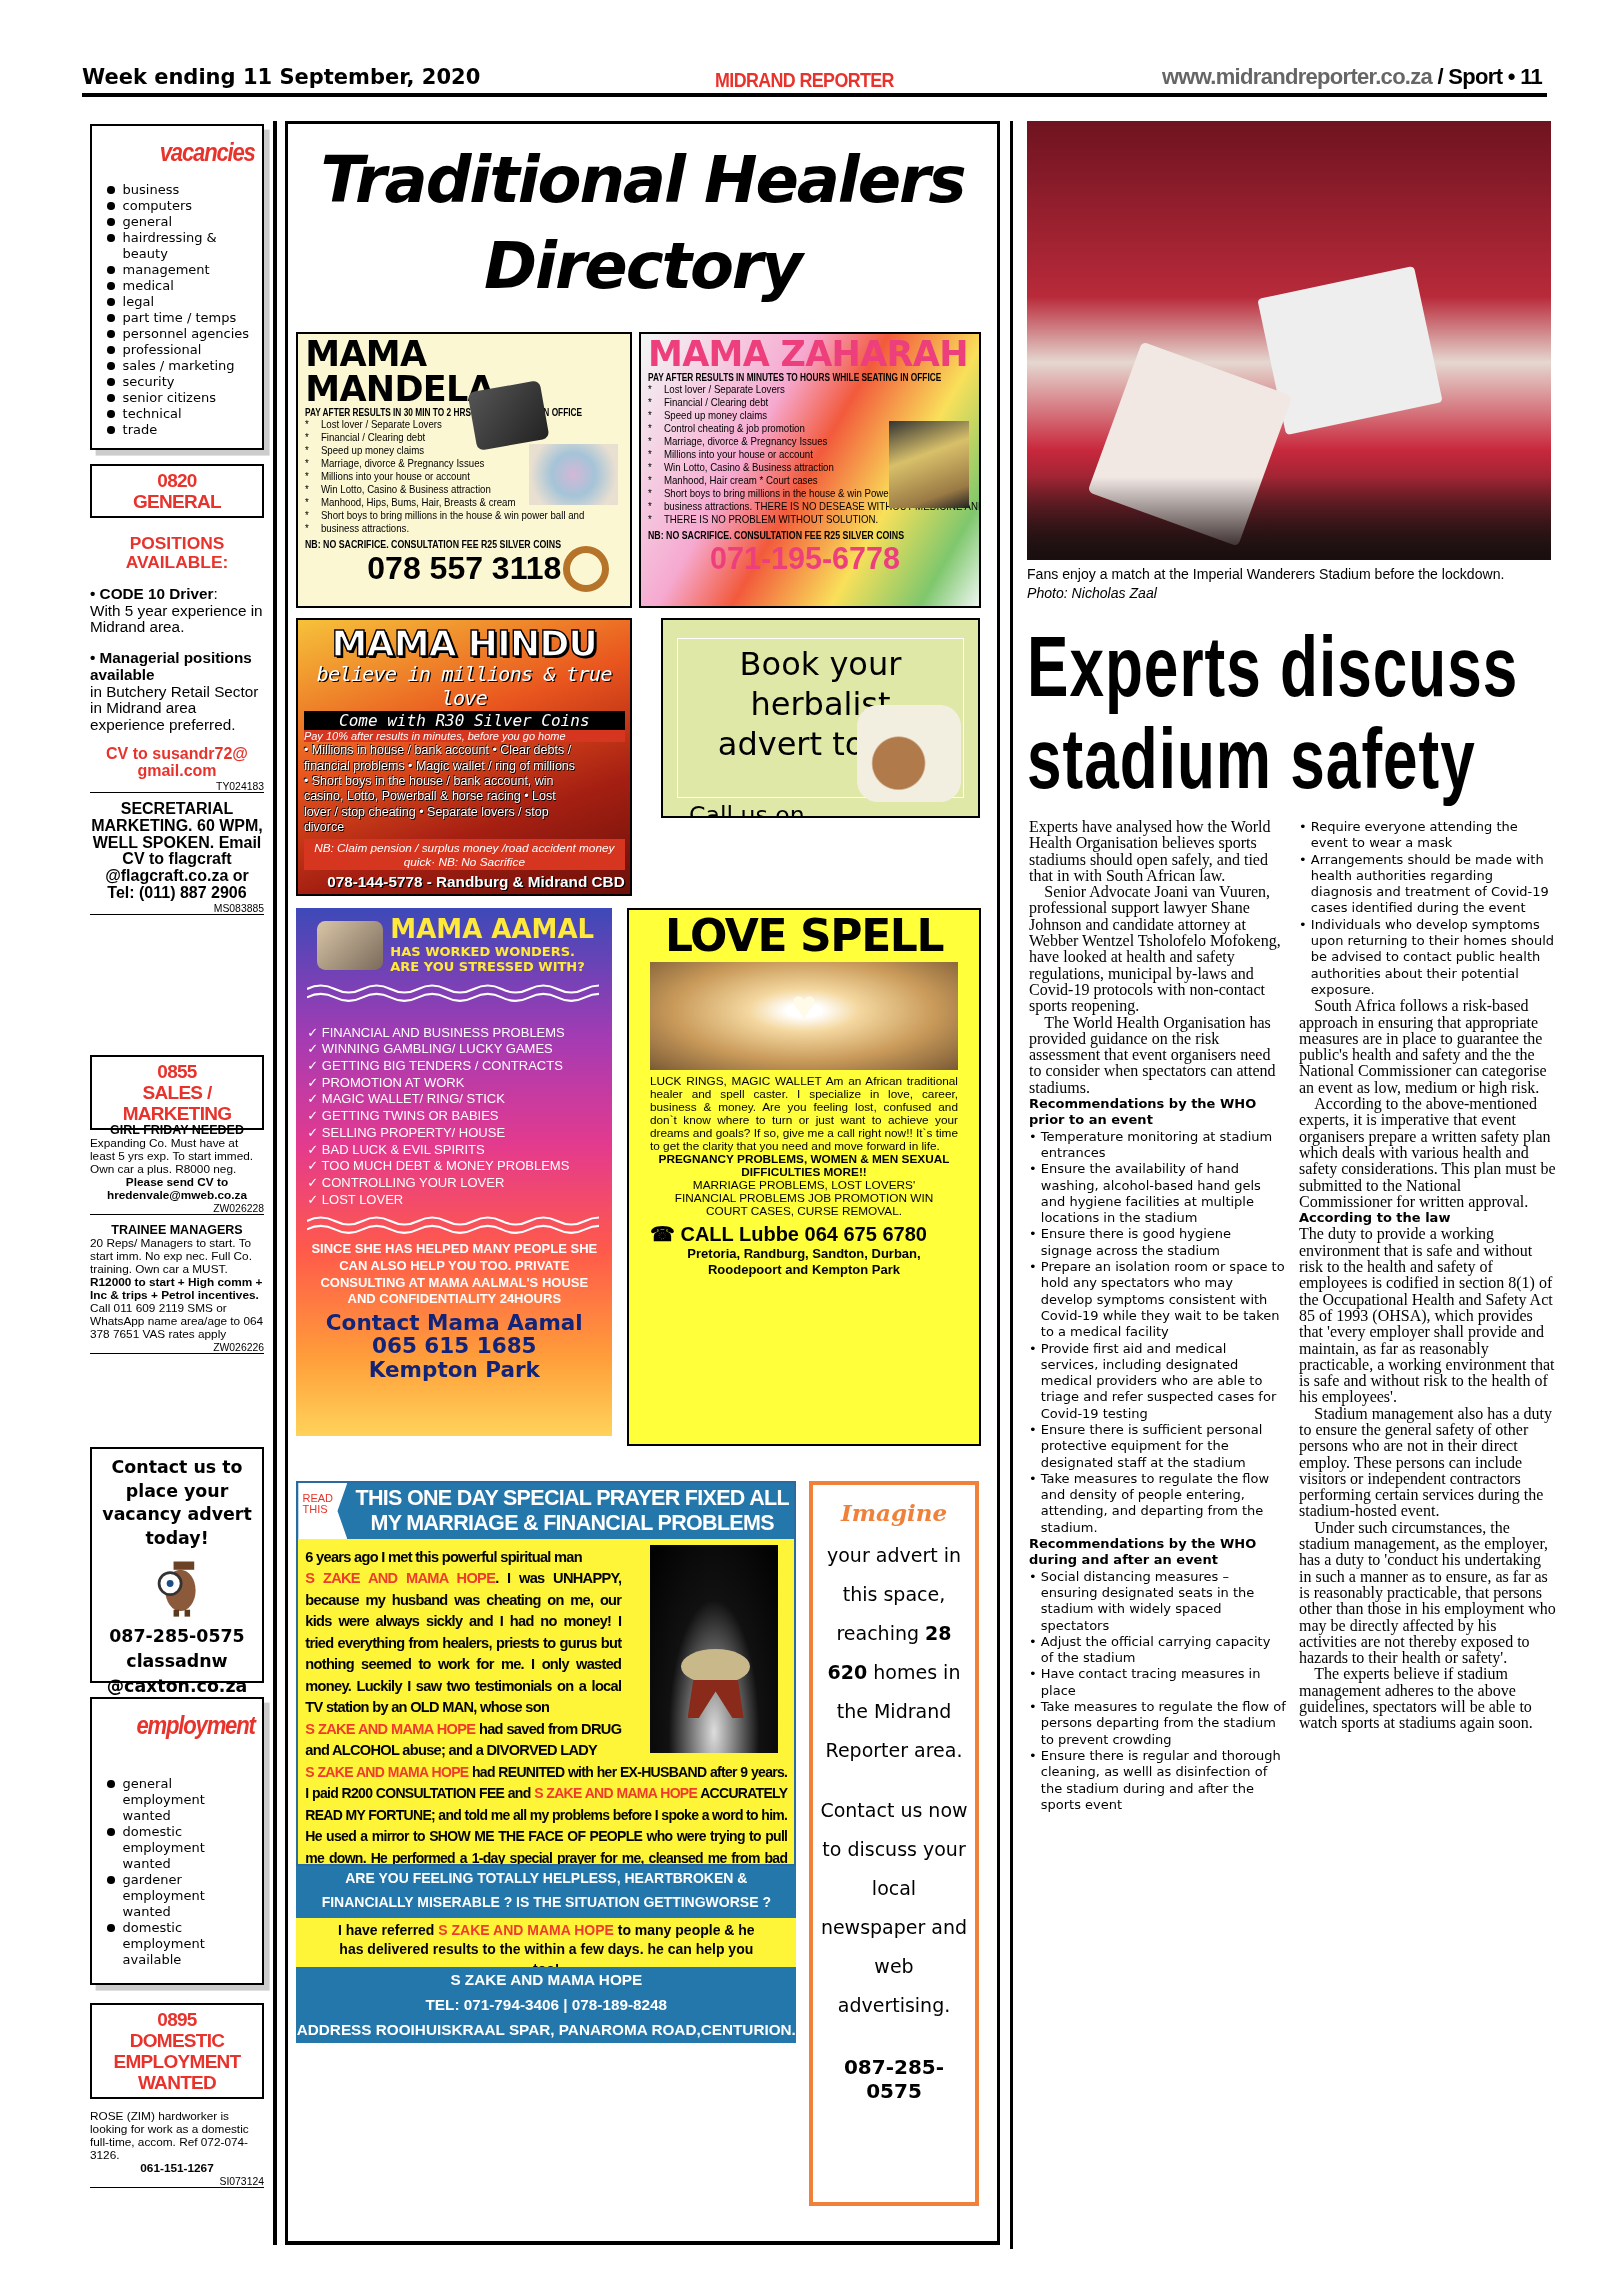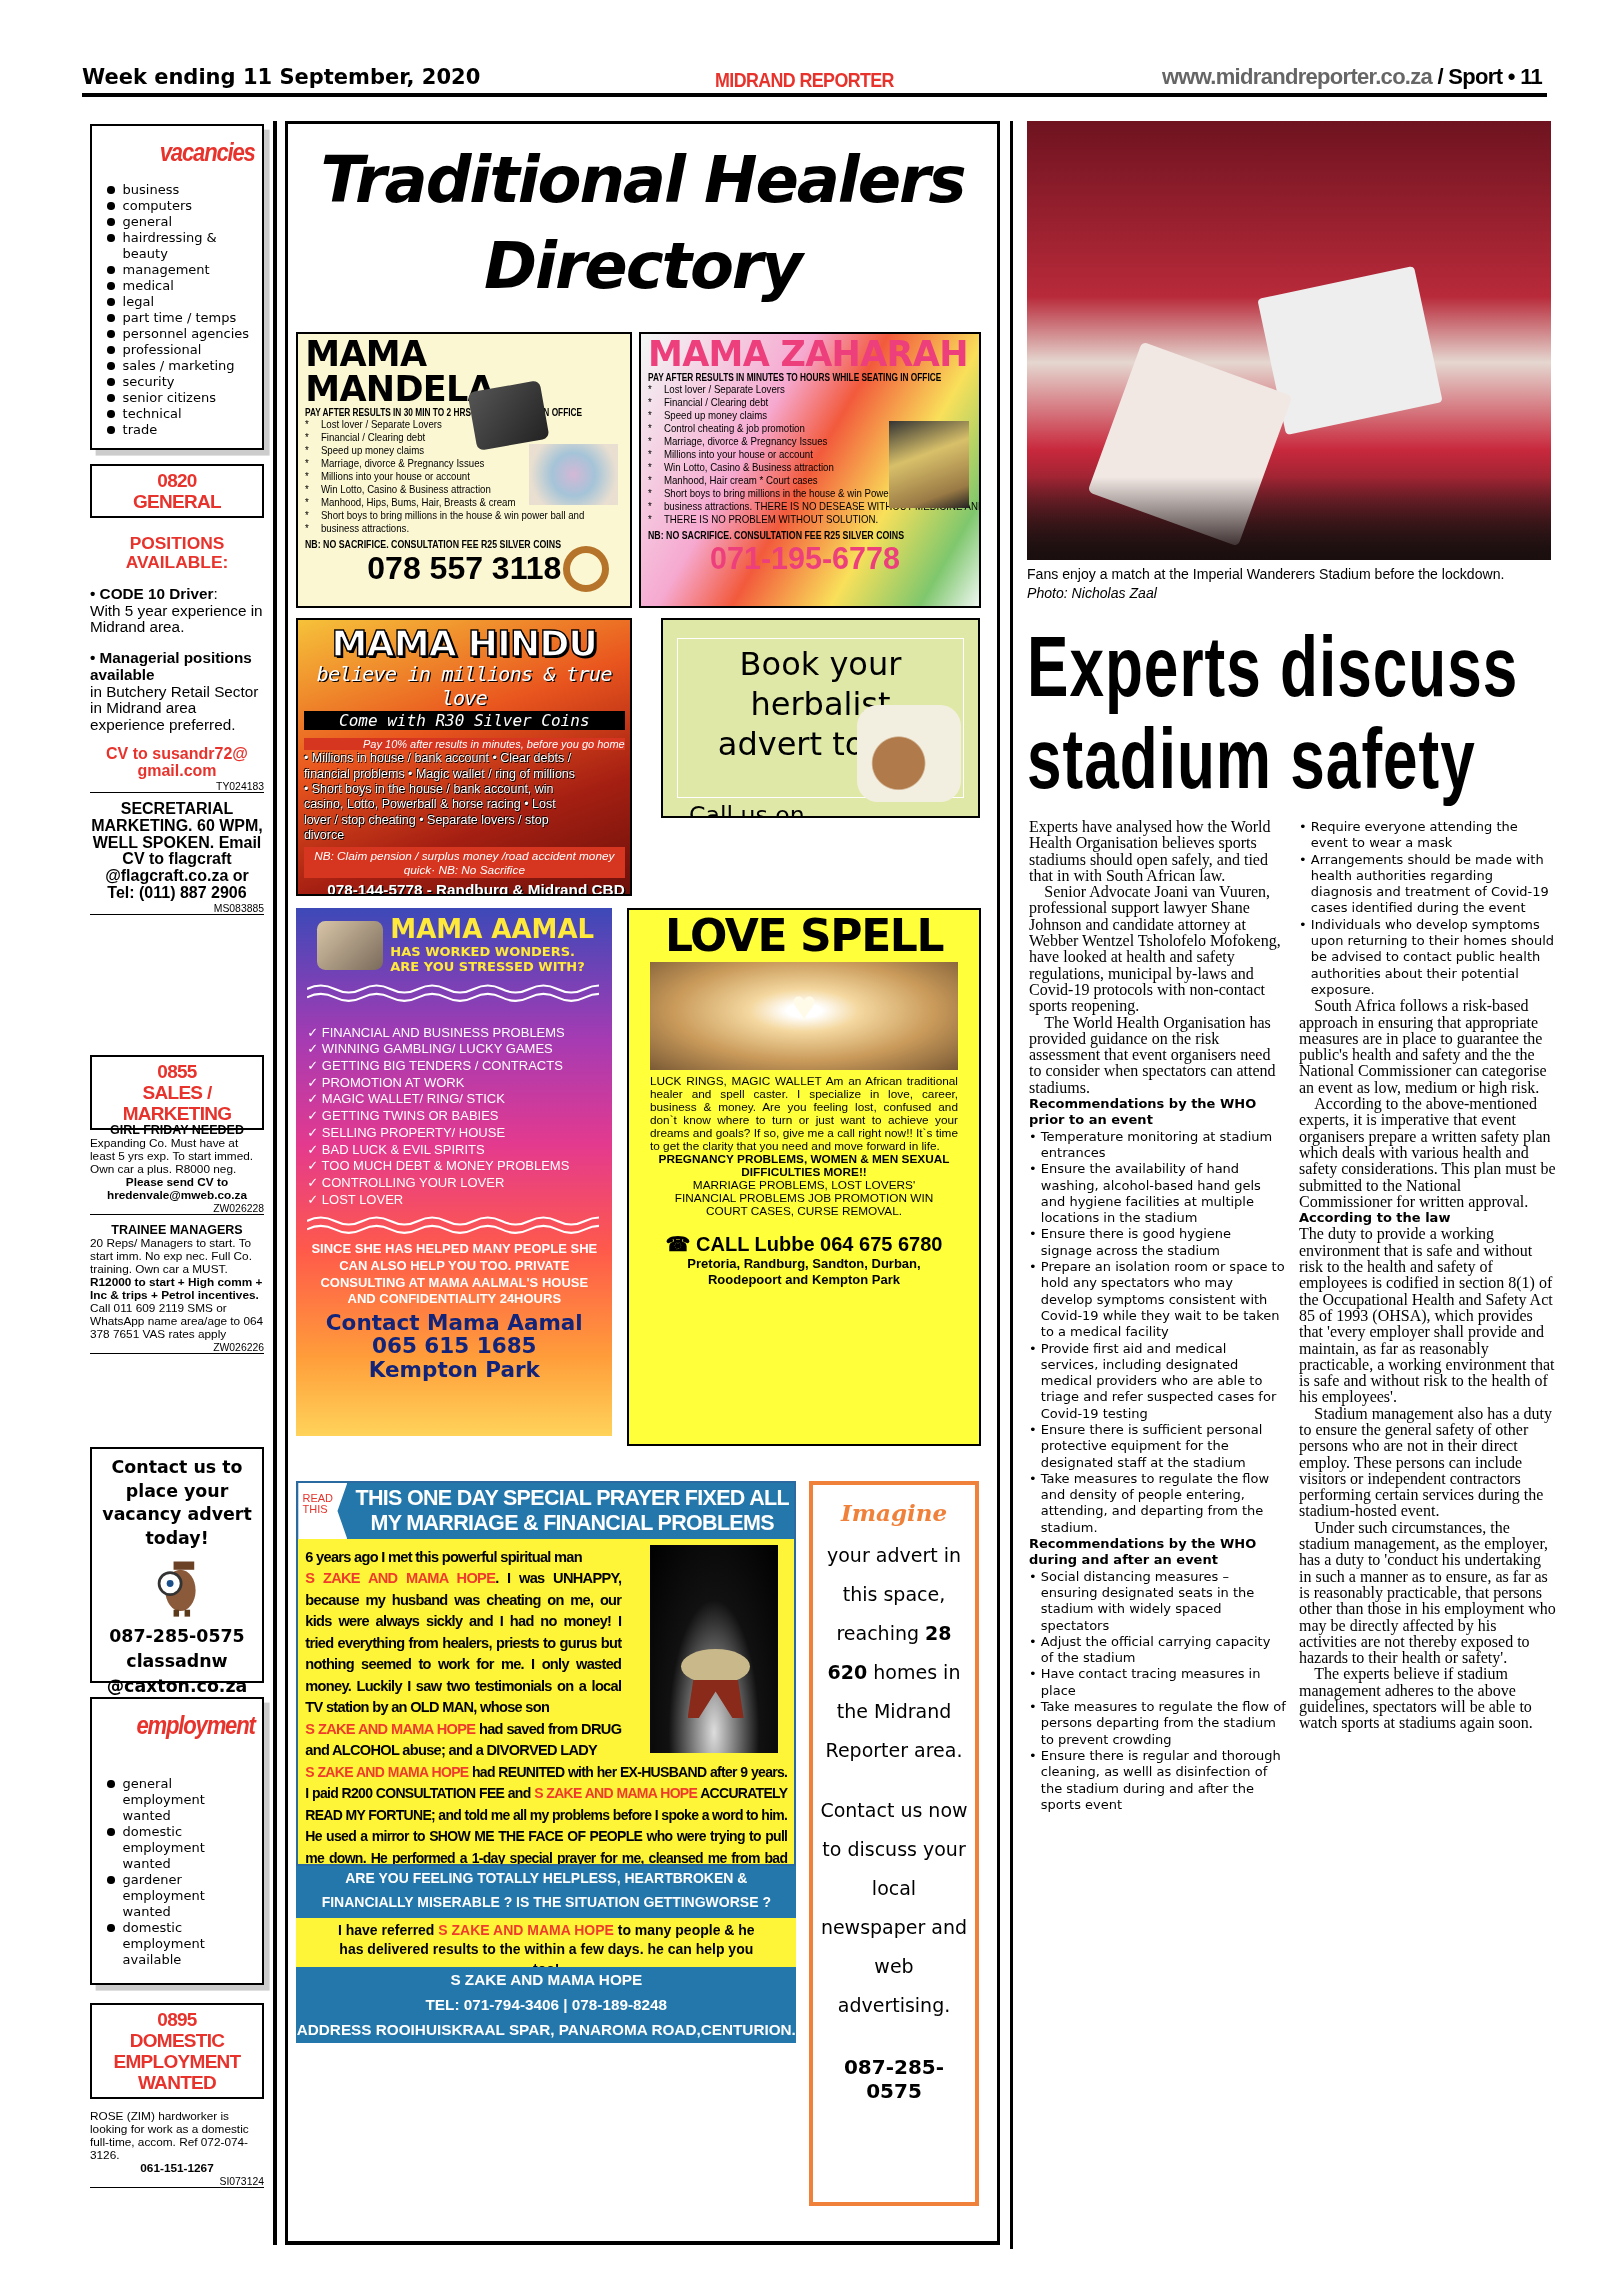--- a/index.html
+++ b/index.html
@@ -217,21 +217,21 @@
     </ul>
     <div class="sub" style="font-size:11px;margin-top:2.8px">NB: NO SACRIFICE. CONSULTATION FEE R25 SILVER COINS</div>
     <div style="font-size:30.5px;font-weight:900;color:#ec3f7c;margin-left:62px">071-195-6778</div>
     <div style="position:absolute;right:9.7px;top:87px;width:80px;height:87px;background:linear-gradient(160deg,#333,#d8c06a 40%,#9a7a45 80%,#222)"></div>
   </div>
 
   <div class="ad ad-hindu" style="padding:5.6px 5.6px">
     <h2 style="font-size:36px;text-align:center;font-family:'DejaVu Sans',sans-serif;-webkit-text-stroke:1.4px #000;text-shadow:2.1px 2.1px 0 #000">MAMA HINDU</h2>
     <div style="font-style:italic;font-size:20px;text-align:center;font-family:'DejaVu Sans Mono',monospace;text-shadow:1.4px 1.4px 0 #000;letter-spacing:-0.7px">believe in millions &amp; true love</div>
     <div style="background:#000;font-style:italic;font-size:16px;text-align:center;margin-top:1.4px;font-family:'DejaVu Sans Mono',monospace">Come with R30 Silver Coins</div>
-    <div style="background:#d63520;font-style:italic;font-size:11px;text-align:right;margin-top:8px">Pay 10% after results in minutes, before you go home</div>
+    <div style="background:#d63520;font-style:italic;font-size:11px;text-align:left;margin-top:0">Pay 10% after results in minutes, before you go home</div>
     <div style="font-size:12.5px;line-height:15.3px;text-shadow:0.7px 0.7px 0 #000,-0.7px -0.7px 0 #000;margin-top:1.4px;padding-right:42px">• Millions in house / bank account • Clear debts / financial problems • Magic wallet / ring of millions • Short boys in the house / bank account, win casino, Lotto, Powerball &amp; horse racing • Lost lover / stop cheating • Separate lovers / stop divorce</div>
     <div style="background:#d63520;font-style:italic;font-size:11.8px;text-align:center;margin-top:4.2px;padding:1.4px 5.6px">NB: Claim pension / surplus money /road accident money quick· NB: No Sacrifice</div>
     <div style="font-size:15.3px;font-weight:900;text-align:right;margin-top:2.8px;text-shadow:1.4px 1.4px 0 #000">078-144-5778 - Randburg &amp; Midrand CBD</div>
   </div>
 
   <div class="ad ad-herbal">
     <div style="position:absolute;left:14px;top:18px;right:14px;bottom:18px;border:1.4px solid #fff"></div>
     <div style="position:absolute;top:24px;width:100%;text-align:center;font-size:32px;line-height:40px;font-family:'DejaVu Sans',sans-serif">
       <div>Book your</div>
       <div>herbalist</div>
@@ -281,21 +281,21 @@
   </div>
 
   <div class="ad ad-love" style="padding:4.2px 21px">
     <h2 style="font-size:44px;text-align:center;font-family:'DejaVu Sans',sans-serif;letter-spacing:-1.4px">LOVE SPELL</h2>
     <div style="height:108px;margin:4.2px 0;background:radial-gradient(ellipse at 50% 45%,#fff 8%,#f4d8a0 25%,#c99a5a 60%,#7a5a35 100%);position:relative">
       <div style="position:absolute;left:50%;top:40%;transform:translate(-50%,-50%);font-size:42px;color:#fffbe8">♥</div>
     </div>
     <div style="font-size:11.8px;line-height:13px;text-align:justify">LUCK RINGS, MAGIC WALLET Am an African traditional healer and spell caster. I specialize in love, career, business &amp; money. Are you feeling lost, confused and don`t know where to turn or just want to achieve your dreams and goals? If so, give me a call right now!! It`s time to get the clarity that you need and move forward in life.</div>
     <div style="font-size:11.8px;line-height:13px;text-align:center;font-weight:bold">PREGNANCY PROBLEMS, WOMEN &amp; MEN SEXUAL DIFFICULTIES MORE!!</div>
     <div style="font-size:11.8px;line-height:13px;text-align:center;padding:0 21px">MARRIAGE PROBLEMS, LOST LOVERS' FINANCIAL PROBLEMS JOB PROMOTION WIN COURT CASES, CURSE REMOVAL.</div>
-    <div style="font-size:20px;font-weight:900;text-align:center;margin-top:14px"><span>☎</span> <span>CALL Lubbe 064 675 6780</span></div>
+    <div style="font-size:20px;font-weight:900;text-align:left;margin-top:4px"><span>☎</span> <span>CALL Lubbe 064 675 6780</span></div>
     <div style="font-size:13px;font-weight:900;text-align:center;line-height:16.7px">Pretoria, Randburg, Sandton, Durban, Roodepoort and Kempton Park</div>
   </div>
 
   <div class="ad ad-prayer">
     <div class="pbar" style="padding:2.8px 4.2px 2.8px 56px;font-size:21.5px;line-height:25px;letter-spacing:-0.7px">
       <div>THIS ONE DAY SPECIAL PRAYER FIXED ALL</div>
       <div>MY MARRIAGE &amp; FINANCIAL PROBLEMS</div>
     </div>
     <div style="position:absolute;left:0;top:0;width:49px;height:56px;background:#fff;clip-path:polygon(0 0,100% 0,80% 50%,100% 100%,0 100%);color:#e5332a;font-weight:normal;font-size:11px;line-height:11.8px;padding:9.7px 0 0 4.2px;transform-origin:left">READ THIS</div>
     <div style="position:absolute;right:16.7px;top:62px;width:128px;height:208px;background:radial-gradient(ellipse at 50% 90%,#ddd 0%,#111 50%,#000 100%)">

